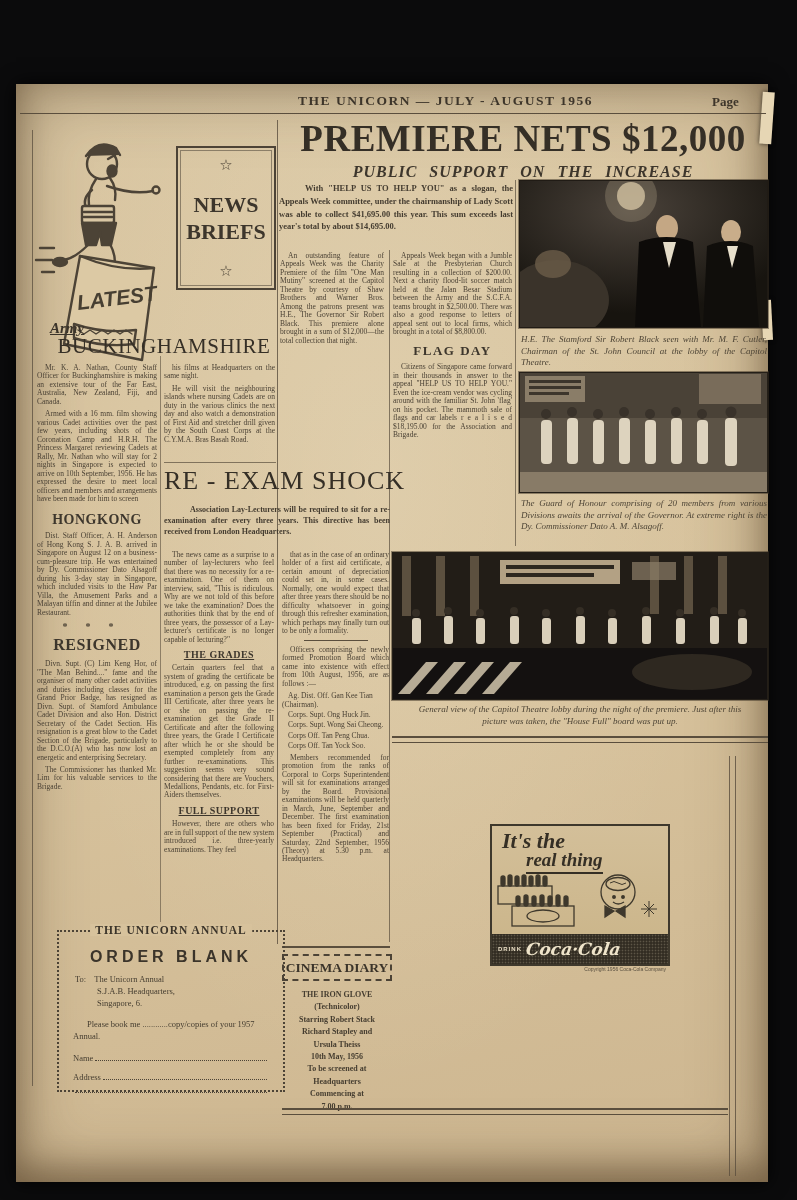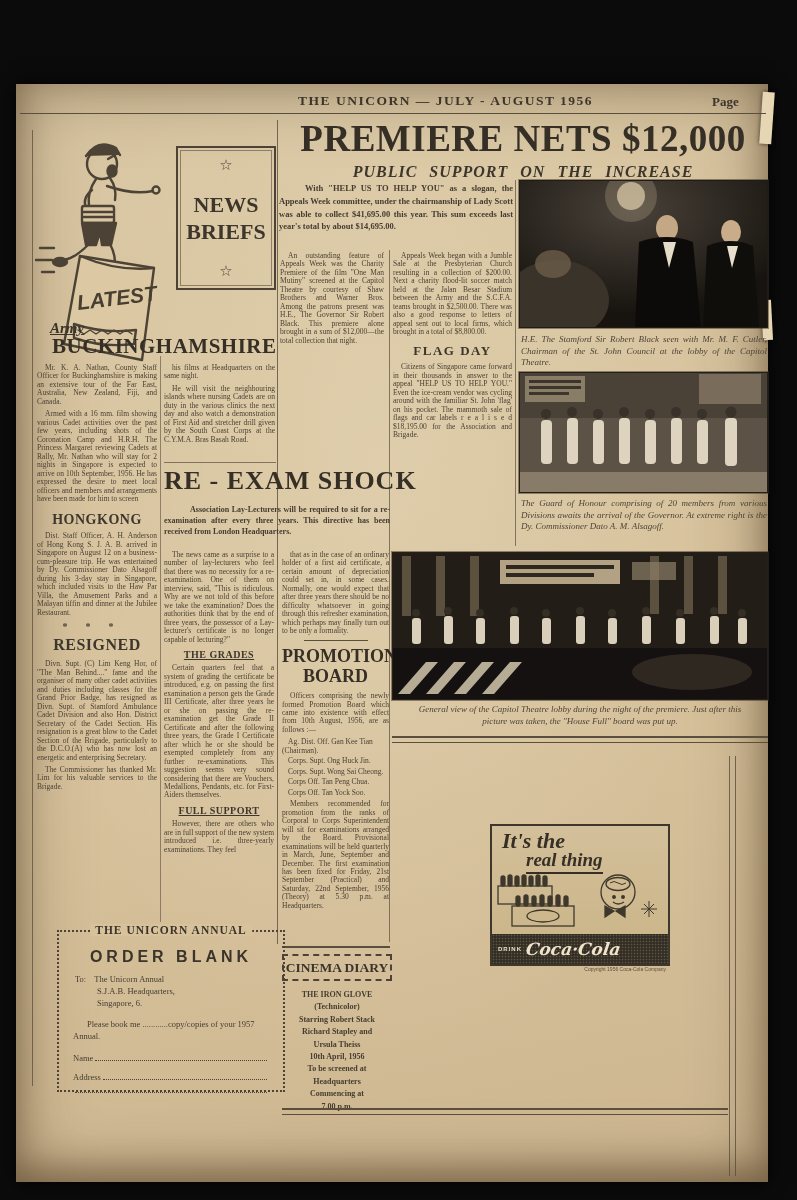--- a/index.html
+++ b/index.html
@@ -15,21 +15,21 @@
   .abs{position:absolute;}
   .rule{position:absolute;background:#5a4e3d;}
   .hr{height:1px;}
   .vr{width:1px;}
 
   
   .masthead{font-weight:bold;font-size:13.5px;letter-spacing:1.5px;color:#3d352a;}
   .pagelabel{font-weight:bold;font-size:13px;color:#3d352a;}
   .headline{font-weight:bold;font-size:37px;letter-spacing:.5px;color:#352f26;text-align:center;white-space:nowrap;}
   .subhead{font-weight:bold;font-style:italic;font-size:16px;letter-spacing:1px;word-spacing:7px;color:#3d362c;text-align:center;}
-  .h2{font-weight:bold;color:#352f26;text-align:center;}
+  .h2{font-weight:normal;color:#352f26;text-align:center;}
 
   
   .art{font-size:7.5px;line-height:1.13;text-align:justify;color:#4a4134;}
   .art p{margin:0 0 4px;text-indent:8px;}
   .lead{font-size:8.5px;line-height:1.5;font-weight:bold;text-align:justify;color:#443c30;}
   .lead p{margin:0;text-indent:26px;}
   .lead2{font-size:8px;line-height:1.4;font-weight:bold;text-align:justify;color:#443c30;}
   .lead2 p{margin:0;text-indent:26px;}
   .subhed{font-weight:bold;font-size:10px;text-align:center;color:#3d362c;margin:5px 0 4px;letter-spacing:.5px;}
   .subhed.u{text-decoration:underline;}
@@ -179,45 +179,41 @@
       <p>The news came as a surprise to a number of lay-lecturers who feel that there was no necessity for a re-examination. One of them on interview, said, "This is ridiculous. Why are we not told of this before we take the examination? Does the authorities think that by the end of three years, the possessor of a Lay-lecturer's certificate is no longer capable of lecturing?"</p>
       <div class="subhed u">THE GRADES</div>
       <p>Certain quarters feel that a system of grading the certificate be introduced, e.g. on passing the first examination a person gets the Grade III Certificate, after three years he or she on passing the re-examination get the Grade II Certificate and after the following three years, the Grade I Certificate after which he or she should be exempted completely from any further re-examinations. This suggestion seems very sound considering that there are Vouchers, Medallions, Pendants, etc. for First-Aiders themselves.</p>
       <div class="subhed u">FULL SUPPORT</div>
       <p>However, there are others who are in full support of the new system introduced i.e. three-yearly examinations. They feel</p>
     </div>
 
     <div class="abs art" style="left:266px;top:467px;width:107px;">
       <p>that as in the case of an ordinary holder of a first aid certificate, a certain amount of depreciation could set in, in some cases. Normally, one would expect that after three years there should be no difficulty whatsoever in going through this refresher examination, which perhaps may finally turn out to be only a formality.</p>
       <div class="minirule"></div>
-      <div class="h2" style="font-size:18px;line-height:1.15;margin-bottom:5px;">
-        <div>PROMOTION</div>
-        <div>BOARD</div>
-      </div>
       <p>Officers comprising the newly formed Promotion Board which came into existence with effect from 10th August, 1956, are as follows :—</p>
       <div class="members">
         <p>Ag. Dist. Off. Gan Kee Tian (Chairman).</p>
         <p>Corps. Supt. Ong Huck Jin.</p>
         <p>Corps. Supt. Wong Sai Cheong.</p>
         <p>Corps Off. Tan Peng Chua.</p>
         <p>Corps Off. Tan Yock Soo.</p>
       </div>
       <p style="margin-top:3px;">Members recommended for promotion from the ranks of Corporal to Corps Superintendent will sit for examinations arranged by the Board. Provisional examinations will be held quarterly in March, June, September and December. The first examination has been fixed for Friday, 21st September (Practical) and Saturday, 22nd September, 1956 (Theory) at 5.30 p.m. at Headquarters.</p>
     </div>
 
     <div class="rule hr" style="left:266px;top:862px;width:108px;height:2px;"></div>
     <div class="abs" style="left:266px;top:870px;width:110px;">
       <div class="cd-head">CINEMA DIARY</div>
       <div class="cd-body">
         <div>THE IRON GLOVE</div>
         <div>(Technicolor)</div>
         <div>Starring Robert Stack</div>
         <div>Richard Stapley and</div>
         <div>Ursula Theiss</div>
-        <div>10th April, 1956</div>
+        <div>10th May, 1956</div>
         <div>To be screened at</div>
         <div>Headquarters</div>
         <div>Commencing at</div>
         <div>7.00 p.m.</div>
       </div>
     </div>
 
     <div class="photo" style="left:503px;top:96px;width:249px;height:148px;">
       <svg width="249" height="148" viewBox="0 0 249 148">
         <defs>

